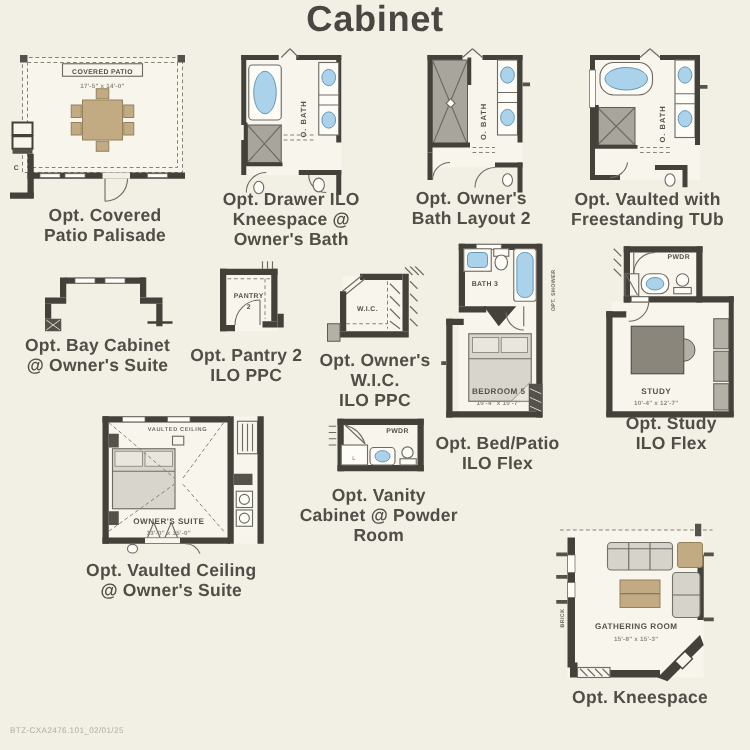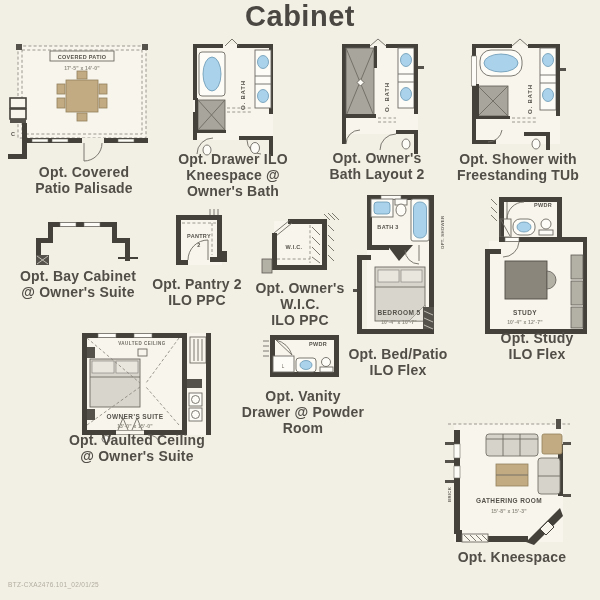--- a/index.html
+++ b/index.html
@@ -179,21 +179,21 @@
     </g>
     <rect x="96" y="6" width="4" height="72" class="wall"></rect>
     <rect x="100" y="30" width="6" height="3" class="blk"></rect>
     <path d="M 52 80 L 76 80 M 52 84 L 76 84" class="dash"></path>
     <rect x="64" y="94" width="24" height="4" class="wall"></rect>
     <rect x="86" y="94" width="4" height="18" class="wall"></rect>
     <ellipse cx="76" cy="106" rx="4" ry="5" class="fix"></ellipse>
     <rect x="12" y="102" width="24" height="4" class="wall"></rect>
     <path d="M 28 104 A 14 14 0 0 0 42 92" class="ln"></path>
   </svg>
-  <div class="plan-label" style="left:443px;top:151px;width:150px">Opt. Shower with
+  <div class="plan-label" style="left:443px;top:151px;width:150px">Opt. Vaulted with
 Freestanding TUb</div>
 
   <svg class="plan-svg" style="left:20px;top:212px" width="128" height="62" viewBox="0 0 128 62">
     <rect x="32" y="10" width="64" height="5" class="wall"></rect>
     <rect x="40" y="10.5" width="16" height="4" class="win"></rect>
     <rect x="64" y="10.5" width="16" height="4" class="win"></rect>
     <rect x="28" y="10" width="5" height="16" class="wall"></rect>
     <rect x="16" y="26" width="17" height="5" class="wall"></rect>
     <rect x="16" y="31" width="5" height="12" class="wall"></rect>
     <g>
@@ -360,21 +360,21 @@
     <g>
       <rect x="111" y="64" width="13" height="13" class="fix"></rect>
       <circle cx="117.5" cy="70.5" r="4" class="ln"></circle>
       <rect x="111" y="79" width="13" height="13" class="fix"></rect>
       <circle cx="117.5" cy="85.5" r="4" class="ln"></circle>
     </g>
     <rect x="128" y="4" width="5" height="102" class="wall"></rect>
     <ellipse cx="28" cy="110" rx="4" ry="3.5" class="fix"></ellipse>
     <path d="M 70 106 A 12 12 0 0 1 82 114" class="ln"></path>
   </svg>
-  <div class="plan-label" style="left:37px;top:432px;width:200px">Opt. Vaulted Ceiling
+  <div class="plan-label" style="left:37px;top:448px;width:200px">Opt. Vaulted Ceiling
 @ Owner's Suite</div>
 
   <svg class="plan-svg" style="left:260px;top:331px" width="90" height="58" viewBox="0 0 90 58">
     <rect x="10" y="4" width="69" height="42" class="floor"></rect>
     <rect x="10" y="4" width="69" height="5" class="wall"></rect>
     <rect x="10" y="4" width="5" height="42" class="wall"></rect>
     <rect x="74" y="4" width="5" height="42" class="wall"></rect>
     <rect x="10" y="41" width="69" height="5" class="wall"></rect>
     <path d="M 3 10 L 9 10 M 3 15 L 9 15 M 3 20 L 9 20 M 3 25 L 9 25" class="ln"></path>
     <text x="58" y="15" text-anchor="middle" class="room-s">PWDR</text>
@@ -387,21 +387,21 @@
     <g>
       <rect x="36" y="27" width="20" height="14" rx="3" class="fix"></rect>
       <ellipse cx="46" cy="34" rx="6" ry="4.5" class="blue"></ellipse>
     </g>
     <g>
       <ellipse cx="66" cy="31" rx="4.5" ry="4.5" class="fix"></ellipse>
       <rect x="60" y="36" width="13" height="5" class="fix"></rect>
     </g>
   </svg>
   <div class="plan-label" style="left:238px;top:388px;width:130px">Opt. Vanity
-Drawer @ Powder
+Cabinet @ Powder
 Room</div>
 
   <svg class="plan-svg" style="left:430px;top:416px" width="165" height="135" viewBox="0 0 165 135">
     <rect x="24" y="8" width="109" height="118" class="floor"></rect>
     <path d="M 18 8 L 140 8" class="dash"></path>
     <rect x="126" y="3" width="5" height="10" class="blk"></rect>
     <rect x="24" y="14" width="6" height="104" class="wall"></rect>
     <rect x="24" y="28" width="6" height="14" class="win"></rect>
     <rect x="24" y="50" width="6" height="12" class="win"></rect>
     <rect x="15" y="26" width="9" height="3" class="blk"></rect>

